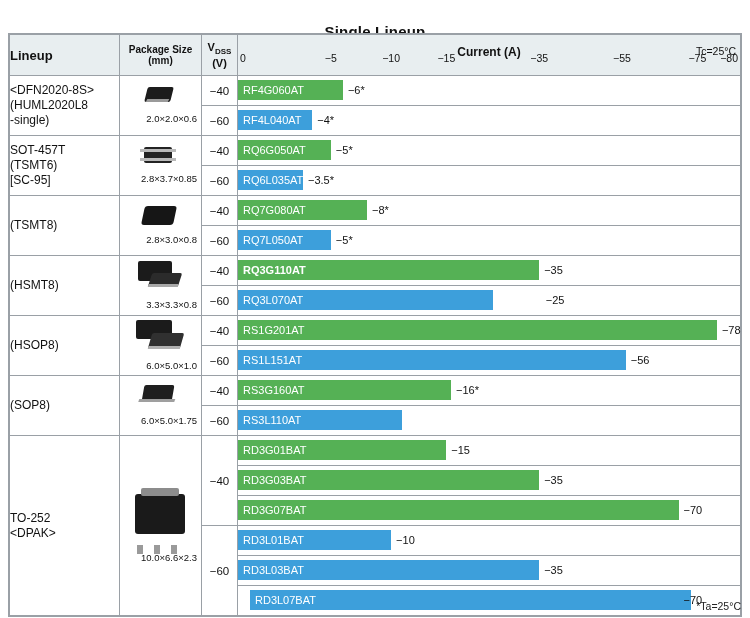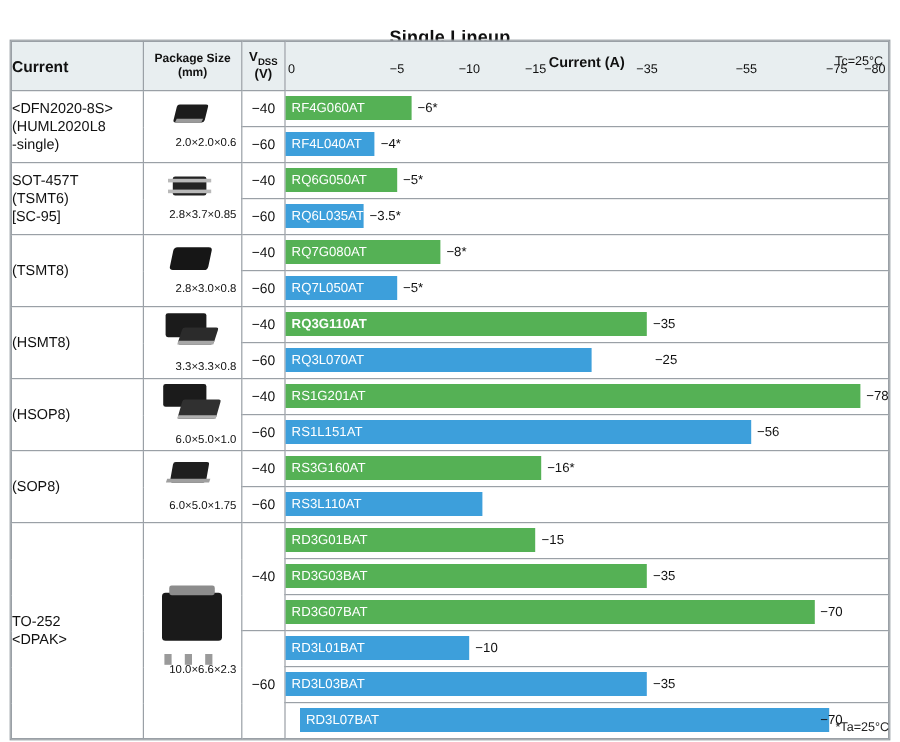--- a/index.html
+++ b/index.html
@@ -183,21 +183,21 @@
   <div class="tablewrap">
     <table class="lineup">
       <colgroup>
         <col style="width:110px">
         <col style="width:82px">
         <col style="width:36px">
         <col>
       </colgroup>
       <thead>
         <tr>
-          <th class="pkg">Current</th>
+          <th class="pkg">Lineup</th>
           <th class="size">
             <div>Package Size</div>
             <div>(mm)</div>
           </th>
           <th class="vdss">
             <div><span>V</span><span class="vdss-sub">DSS</span></div>
             <div>(V)</div>
           </th>
           <th class="cur">
             <div class="curhead">

